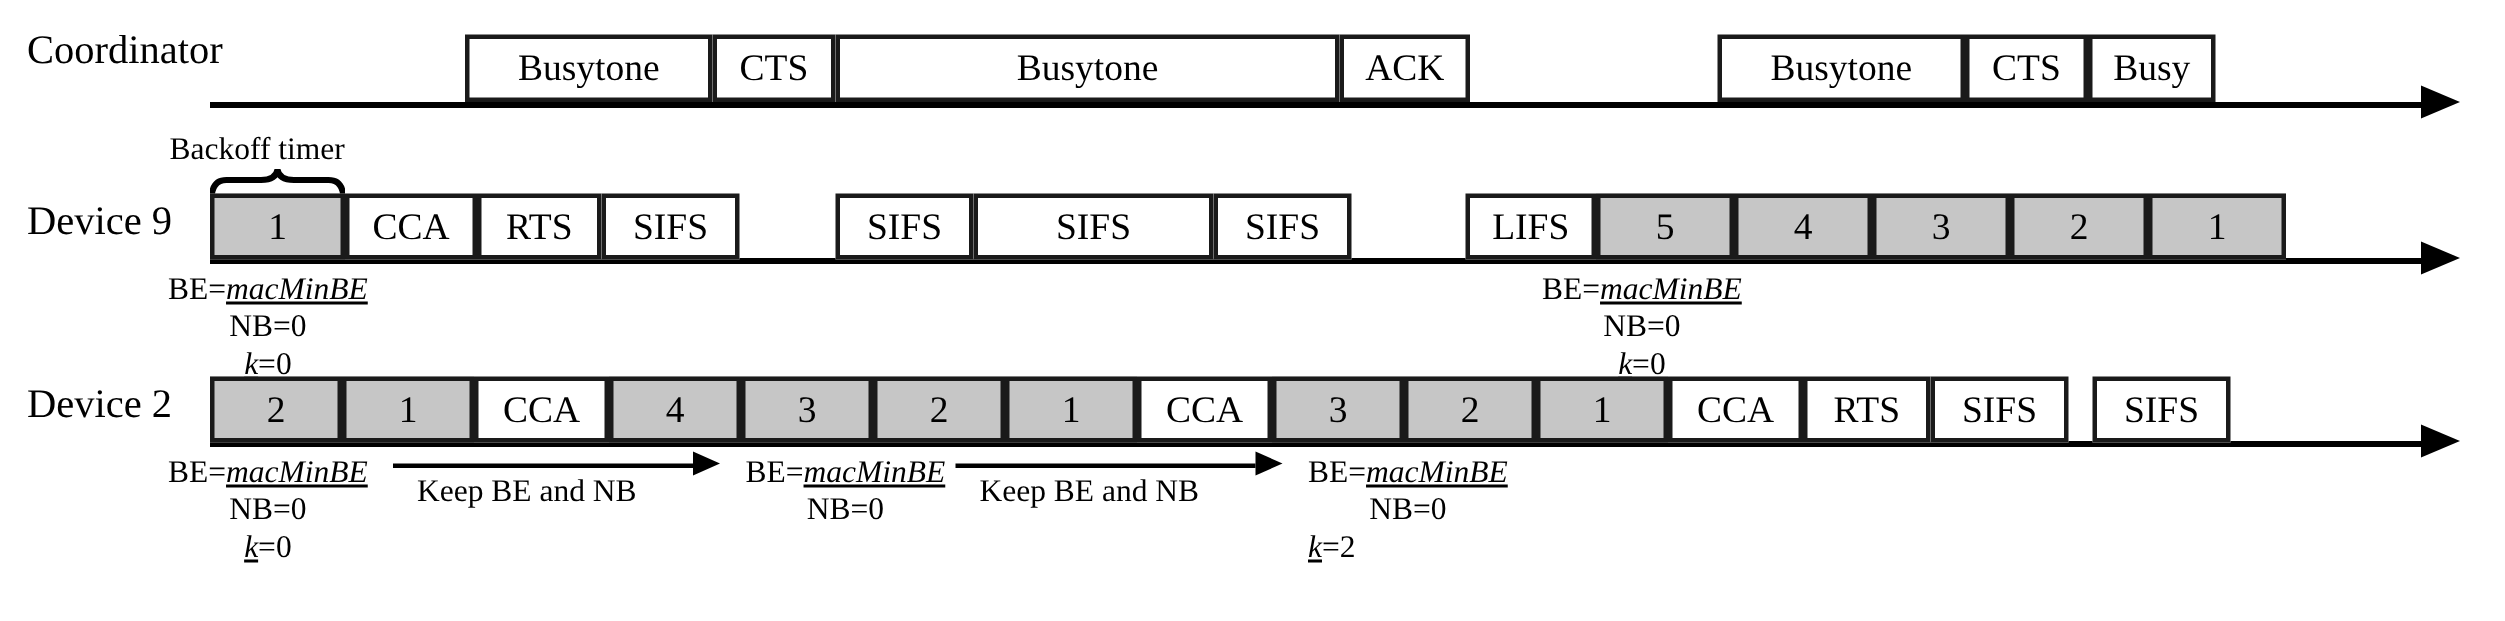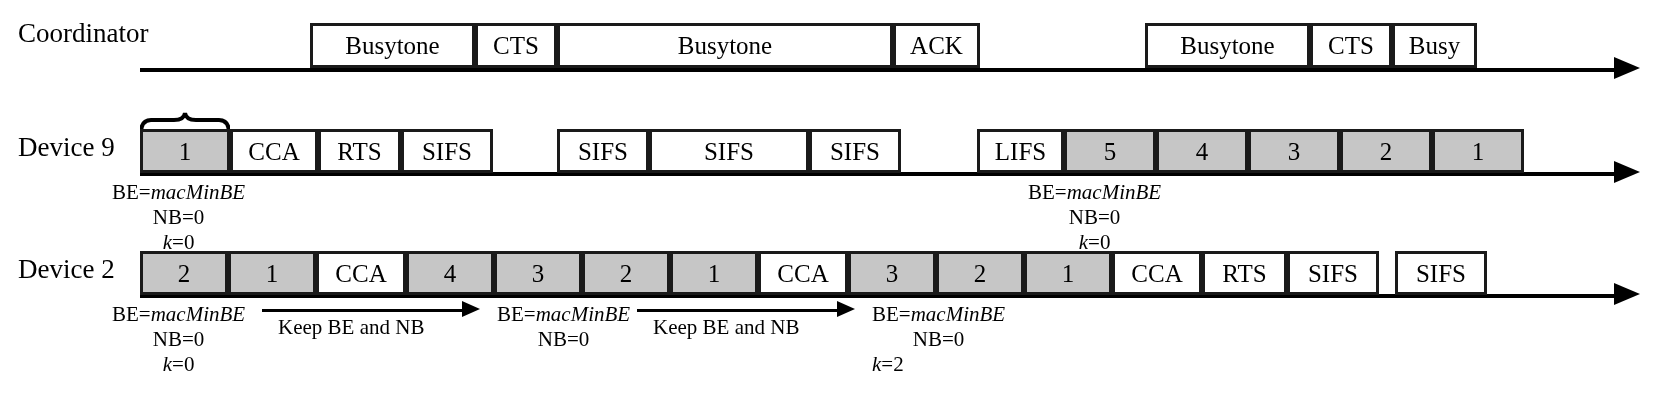--- a/index.html
+++ b/index.html
@@ -13,21 +13,21 @@
     border-top:11px solid transparent;border-bottom:11px solid transparent;
     border-left:26px solid #000;}
 
   .blk{position:absolute;box-sizing:border-box;border:3px solid #1a1a1a;
        background:#fff;display:flex;align-items:center;justify-content:center;
        font-size:25px;line-height:1;white-space:nowrap;overflow:hidden;}
   .blk.gray{background:#c6c6c6;}
   .blk.num{font-size:25px;}
 
   .note{position:absolute;font-size:21px;line-height:1.18;white-space:nowrap;}
-  .note .it{font-style:italic;}
+  .note .it{font-style:italic;text-decoration:underline;}
 
   .brace{position:absolute;}
   .brace-cap{position:absolute;font-size:21px;white-space:nowrap;}
 
   .karrow{position:absolute;height:0;border-top:3px solid #000;}
   .karrow-head{position:absolute;width:0;height:0;
     border-top:8px solid transparent;border-bottom:8px solid transparent;
     border-left:18px solid #000;}
   .klabel{position:absolute;font-size:21px;white-space:nowrap;}
 </style>
@@ -42,20 +42,21 @@
   <div class="arrowhead" style="left:1614px; top:57px;"></div>
 
   <div class="blk" style="left:310px; top:23px; width:165px; height:45px;">Busytone</div>
   <div class="blk" style="left:475px; top:23px; width:82px; height:45px;">CTS</div>
   <div class="blk" style="left:557px; top:23px; width:336px; height:45px;">Busytone</div>
   <div class="blk" style="left:893px; top:23px; width:87px; height:45px;">ACK</div>
   <div class="blk" style="left:1145px; top:23px; width:165px; height:45px;">Busytone</div>
   <div class="blk" style="left:1310px; top:23px; width:82px; height:45px;">CTS</div>
   <div class="blk" style="left:1392px; top:23px; width:85px; height:45px;">Busy</div>
 
+  <div class="brace-cap" style="left:113px; top:87px;">Backoff timer</div>
   <div class="brace" style="left:140px; top:112px; width:90px; height:22px;">
     <svg width="90" height="22" viewBox="0 0 90 22">
       <path d="M1,21 Q1,8 11,8 L34,8 Q44,8 45,1 Q46,8 56,8 L79,8 Q89,8 89,21" fill="none" stroke="#000" stroke-width="4" stroke-linecap="round"></path>
     </svg>
   </div>
 
   <div class="lane-label" style="left:18px; top:134px;">Device 9</div>
 
   <div class="axis" style="left:140px; top:172px; width:1478px;"></div>
   <div class="arrowhead" style="left:1614px; top:161px;"></div>

